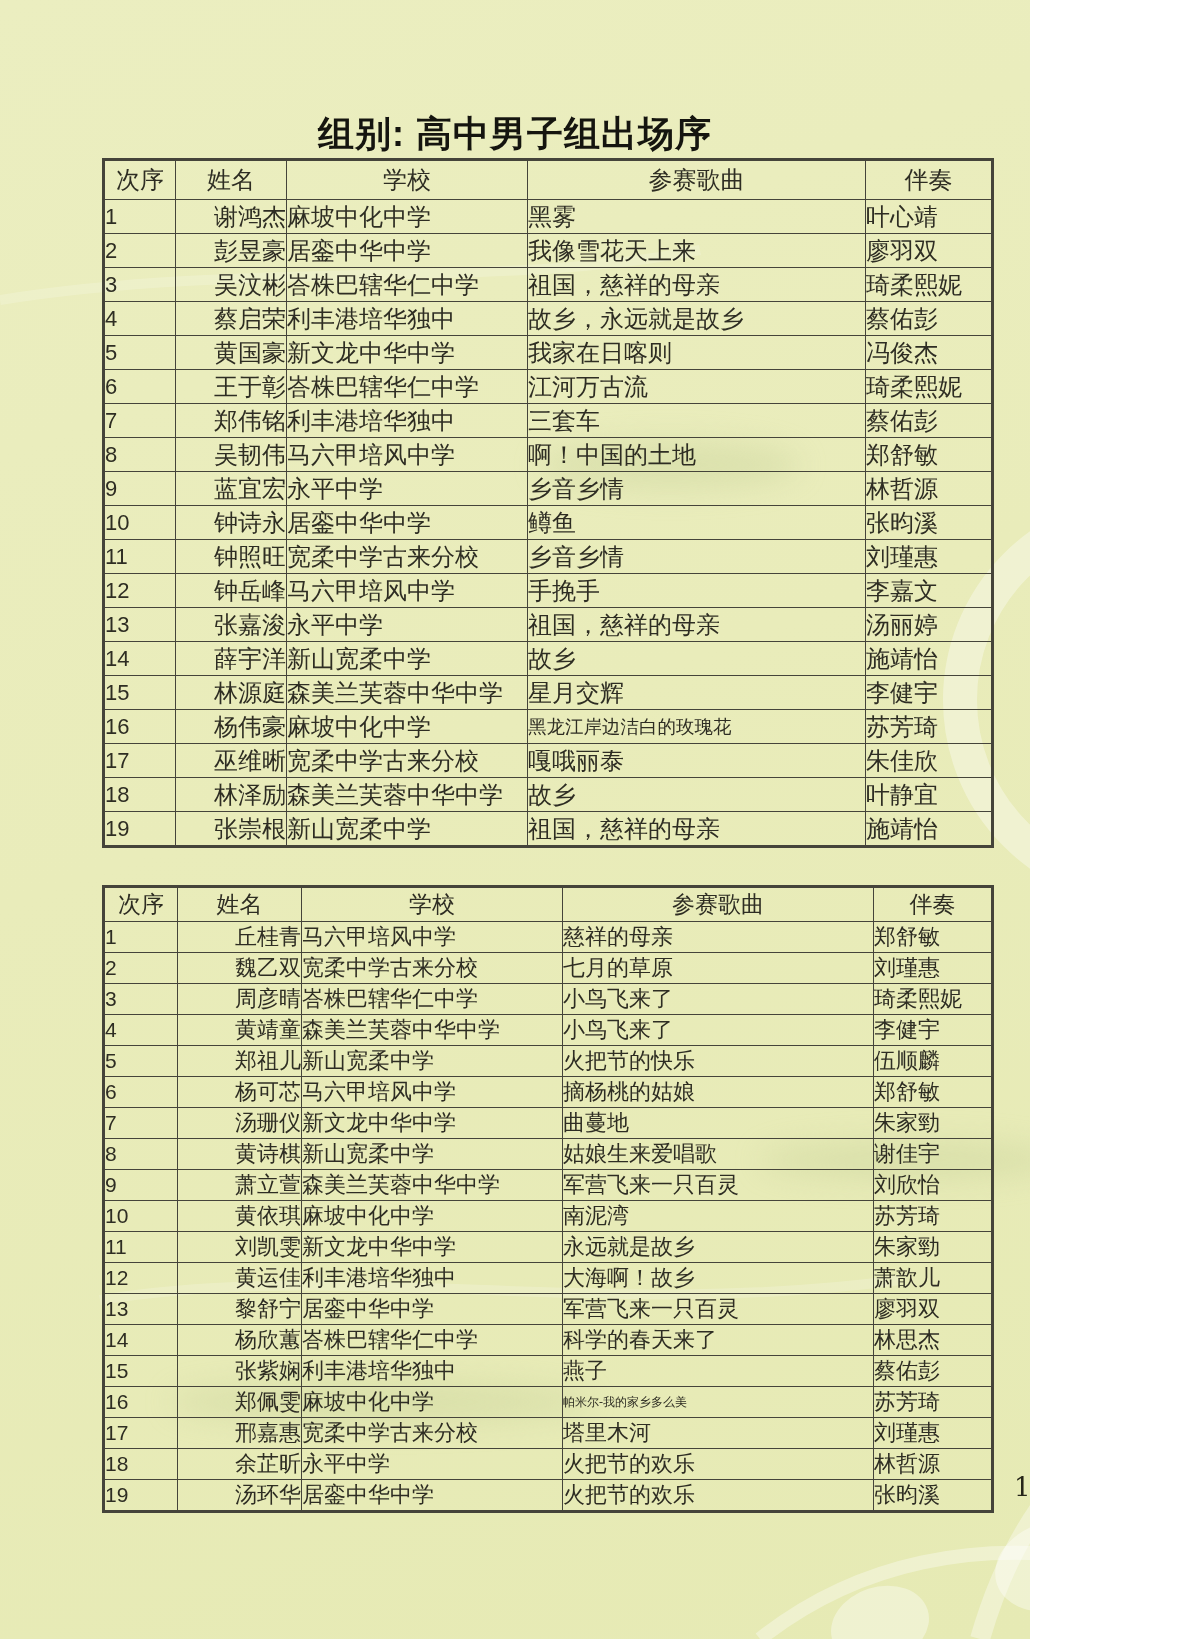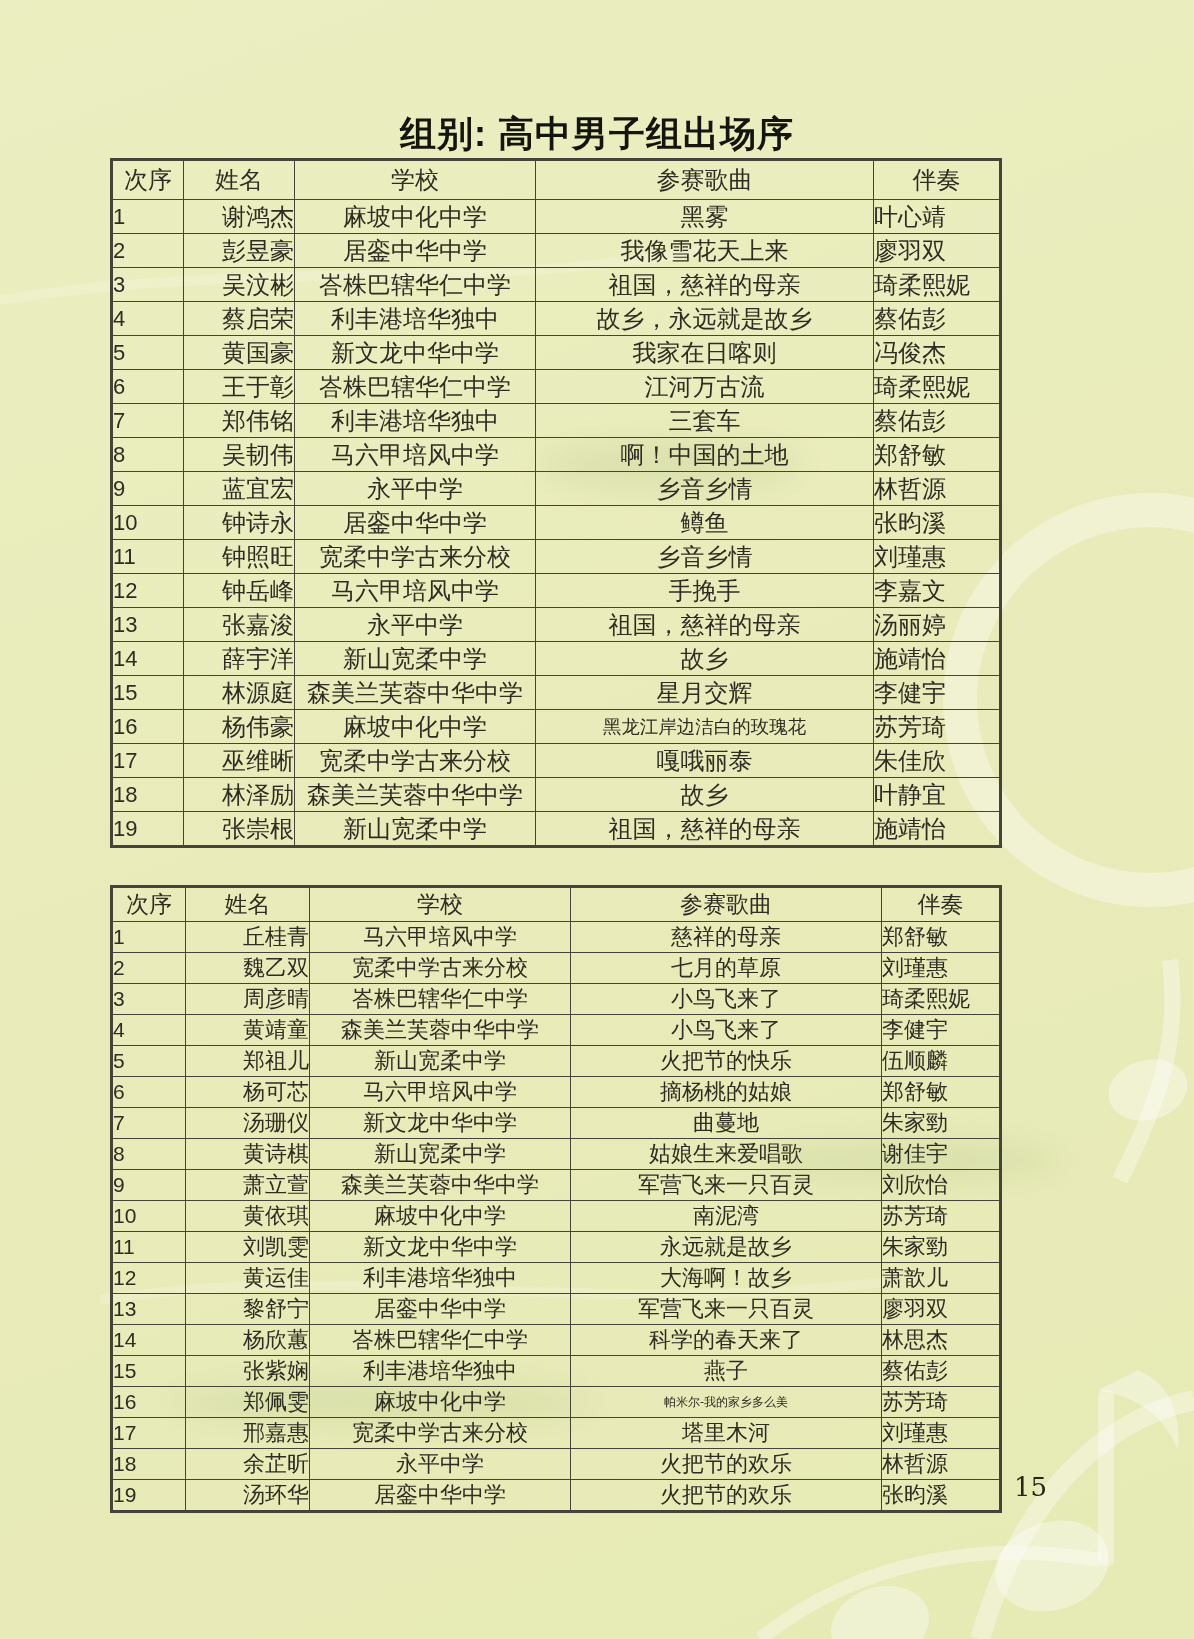--- a/index.html
+++ b/index.html
@@ -1,18 +1,18 @@
 <!DOCTYPE html>
 <html><head>
 <meta charset="utf-8">
 <style>
   html,body { margin:0; padding:0; }
   .page {
     position:relative;
-    width:1194px; height:1639px;
+    width:1030px; height:1639px;
     background:#e9ecba;
     background:linear-gradient(160deg, #ebeec0 0%, #e9ecba 45%, #e6eab4 100%);
     overflow:hidden;
     font-family:"DejaVu Serif", serif;
     color:#2e2d23;
   }
   .watermark {
     position:absolute; left:0; top:0; width:1194px; height:1639px;
     pointer-events:none;
   }
@@ -22,21 +22,21 @@
     font-family:"Liberation Sans", sans-serif;
     font-weight:bold;
     font-size:36px;
     letter-spacing:1px;
     color:#15150f;
   }
   #title1 { top:110px; }
   #title2 { top:836px; }
 
   table.roster {
-    position:absolute; left:110px;
+    position:absolute; left:102px;
     width:882px;
     border-collapse:collapse;
     table-layout:fixed;
     border:3px solid #45443a;
   }
   #table1 { top:158px; }
   #table2 { top:885px; }
   table.roster th, table.roster td {
     border:1.6px solid #45443a;
     vertical-align:middle;
@@ -66,22 +66,22 @@
   #table2 .col3 { width:310px; }
   #table2 .col4 { width:117px; }
 
   td.col0 {
     text-align:left; padding-left:12px;
     font-family:"Liberation Sans", sans-serif;
   }
   #table1 td.col0 { font-size:22px; }
   #table2 td.col0 { font-size:21px; }
   td.col1 { text-align:right; }
-  td.col2 { text-align:center; padding-left:10px; }
-  td.col3 { text-align:center; padding-left:10px;font-family:Liberation Serif, serif; }
+  td.col2 { text-align:left; padding-left:10px; }
+  td.col3 { text-align:left; padding-left:10px;font-family:Liberation Serif, serif; }
   td.col4 { text-align:left; padding-left:8px;font-family:Liberation Mono, monospace; }
   #table1 td.compact { font-size:18.5px;margin-top:19px; }
   #table2 td.compact { font-size:12px; }
 
   .page-number {
     position:absolute; left:1014px; top:1472px;
     font-size:26px;
     font-family:"DejaVu Serif", serif;
     color:#262519;
   }

